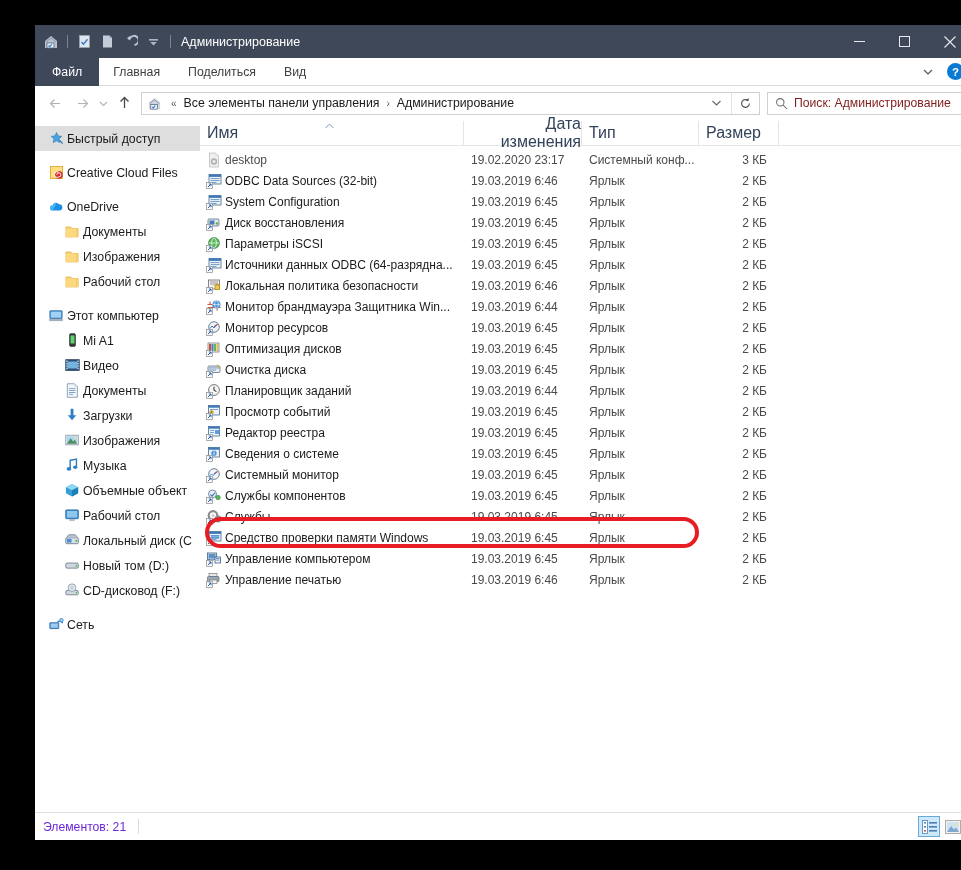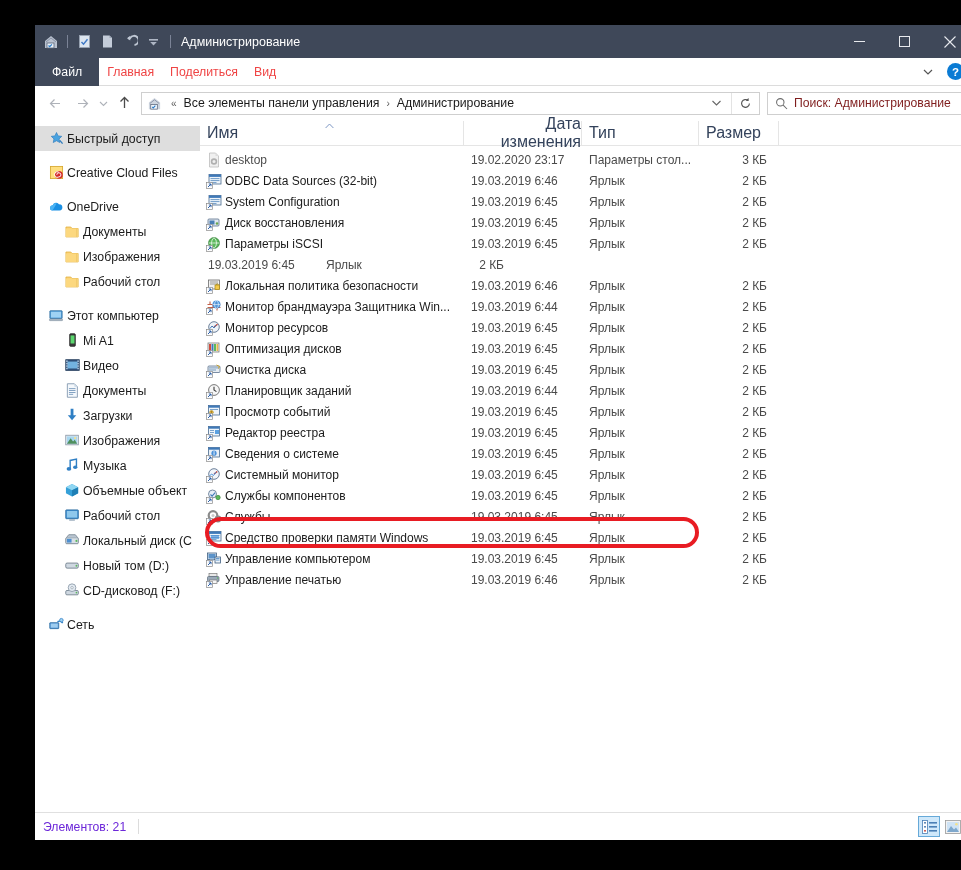--- a/index.html
+++ b/index.html
@@ -43,22 +43,22 @@
   }
   .winbtn svg { display: block; }
 
   
   .ribbon {
     height: 28px; flex: none; display: flex; align-items: stretch;
     background: #fff; border-bottom: 1px solid #dcdcdc;
     position: relative;
   }
   .tab {
-    display: flex; align-items: center; padding: 0 8px;
-    font-size: 12.3px; color: #ef4444; cursor: default;
+    display: flex; align-items: center; padding: 0 14px;
+    font-size: 12.3px; color: #404040; cursor: default;
     white-space: nowrap;
   }
   .tab.file {
     background: #3f4859; color: #fff; padding: 0 17px;
     margin-top: -1px; height: 29px;
   }
   .ribbon-right { margin-left: auto; display: flex; align-items: center; padding-right: 8px; gap: 10px; }
   .chev-ribbon { width: 18px; height: 18px; display:flex; align-items:center; justify-content:center;}
   .help-ico {
     width: 17px; height: 17px; border-radius: 50%; background: #0a7bd4;
@@ -547,21 +547,21 @@
                 <span class="ic">
                   <svg width="16" height="16" viewBox="0 0 16 16">
                     <path d="M3.5 1 h6 l3 3 v11 h-9 Z" fill="#f0f0f0" stroke="#bdbdbd" stroke-width="0.8"></path>
                     <path d="M9.5 1 v3 h3" fill="#dcdcdc"></path>
                     <circle cx="8" cy="9.5" r="2.4" fill="none" stroke="#b0b0b0" stroke-width="1.6"></circle>
                   </svg>
                 </span>
                 <span class="nm">desktop</span>
               </div>
               <div class="cell cell-date">19.02.2020 23:17</div>
-              <div class="cell cell-type">Параметры стол...</div>
+              <div class="cell cell-type">Системный конф...</div>
               <div class="cell cell-size">3 КБ</div>
             </div>
             <div class="row">
               <div class="cell cell-name">
                 <span class="ic">
                   <svg width="16" height="16" viewBox="0 0 16 16">
                     <rect x="3" y="1.5" width="12" height="9.5" fill="#eef4fa" stroke="#4a6b90" stroke-width="0.8"></rect>
                     <rect x="3" y="1.5" width="12" height="2.4" fill="#3f79b8"></rect>
                     <rect x="4.5" y="5" width="9" height="1.1" fill="#7ba3cc"></rect>
                     <rect x="4.5" y="7" width="9" height="1.1" fill="#7ba3cc"></rect>
@@ -622,20 +622,34 @@
                     <path d="M2 14 L5 11 M5 11 L5 13.2 M5 11 L2.8 11" stroke="#2b5fa8" stroke-width="1" fill="none"></path>
                   </svg>
                 </span>
                 <span class="nm">Параметры iSCSI</span>
               </div>
               <div class="cell cell-date">19.03.2019 6:45</div>
               <div class="cell cell-type">Ярлык</div>
               <div class="cell cell-size">2 КБ</div>
             </div>
             <div class="row">
+              <div class="cell cell-name">
+                <span class="ic">
+                  <svg width="16" height="16" viewBox="0 0 16 16">
+                    <rect x="3" y="1.5" width="12" height="9.5" fill="#eef4fa" stroke="#4a6b90" stroke-width="0.8"></rect>
+                    <rect x="3" y="1.5" width="12" height="2.4" fill="#3f79b8"></rect>
+                    <rect x="4.5" y="5" width="9" height="1.1" fill="#7ba3cc"></rect>
+                    <rect x="4.5" y="7" width="9" height="1.1" fill="#7ba3cc"></rect>
+                    <rect x="4.5" y="9" width="6" height="1.1" fill="#7ba3cc"></rect>
+                    <rect x="0.5" y="9.5" width="6" height="6" fill="#fdfdfd" stroke="#8a8a8a" stroke-width="0.7"></rect>
+                    <path d="M2 14 L5 11 M5 11 L5 13.2 M5 11 L2.8 11" stroke="#2b5fa8" stroke-width="1" fill="none"></path>
+                  </svg>
+                </span>
+                <span class="nm">Источники данных ODBC (64-разрядна...</span>
+              </div>
               <div class="cell cell-date">19.03.2019 6:45</div>
               <div class="cell cell-type">Ярлык</div>
               <div class="cell cell-size">2 КБ</div>
             </div>
             <div class="row">
               <div class="cell cell-name">
                 <span class="ic">
                   <svg width="16" height="16" viewBox="0 0 16 16">
                     <rect x="2.5" y="2" width="11" height="9" fill="#f1f1f1" stroke="#6b6b6b" stroke-width="0.8"></rect>
                     <rect x="4" y="3.5" width="8" height="1" fill="#9a9a9a"></rect>

